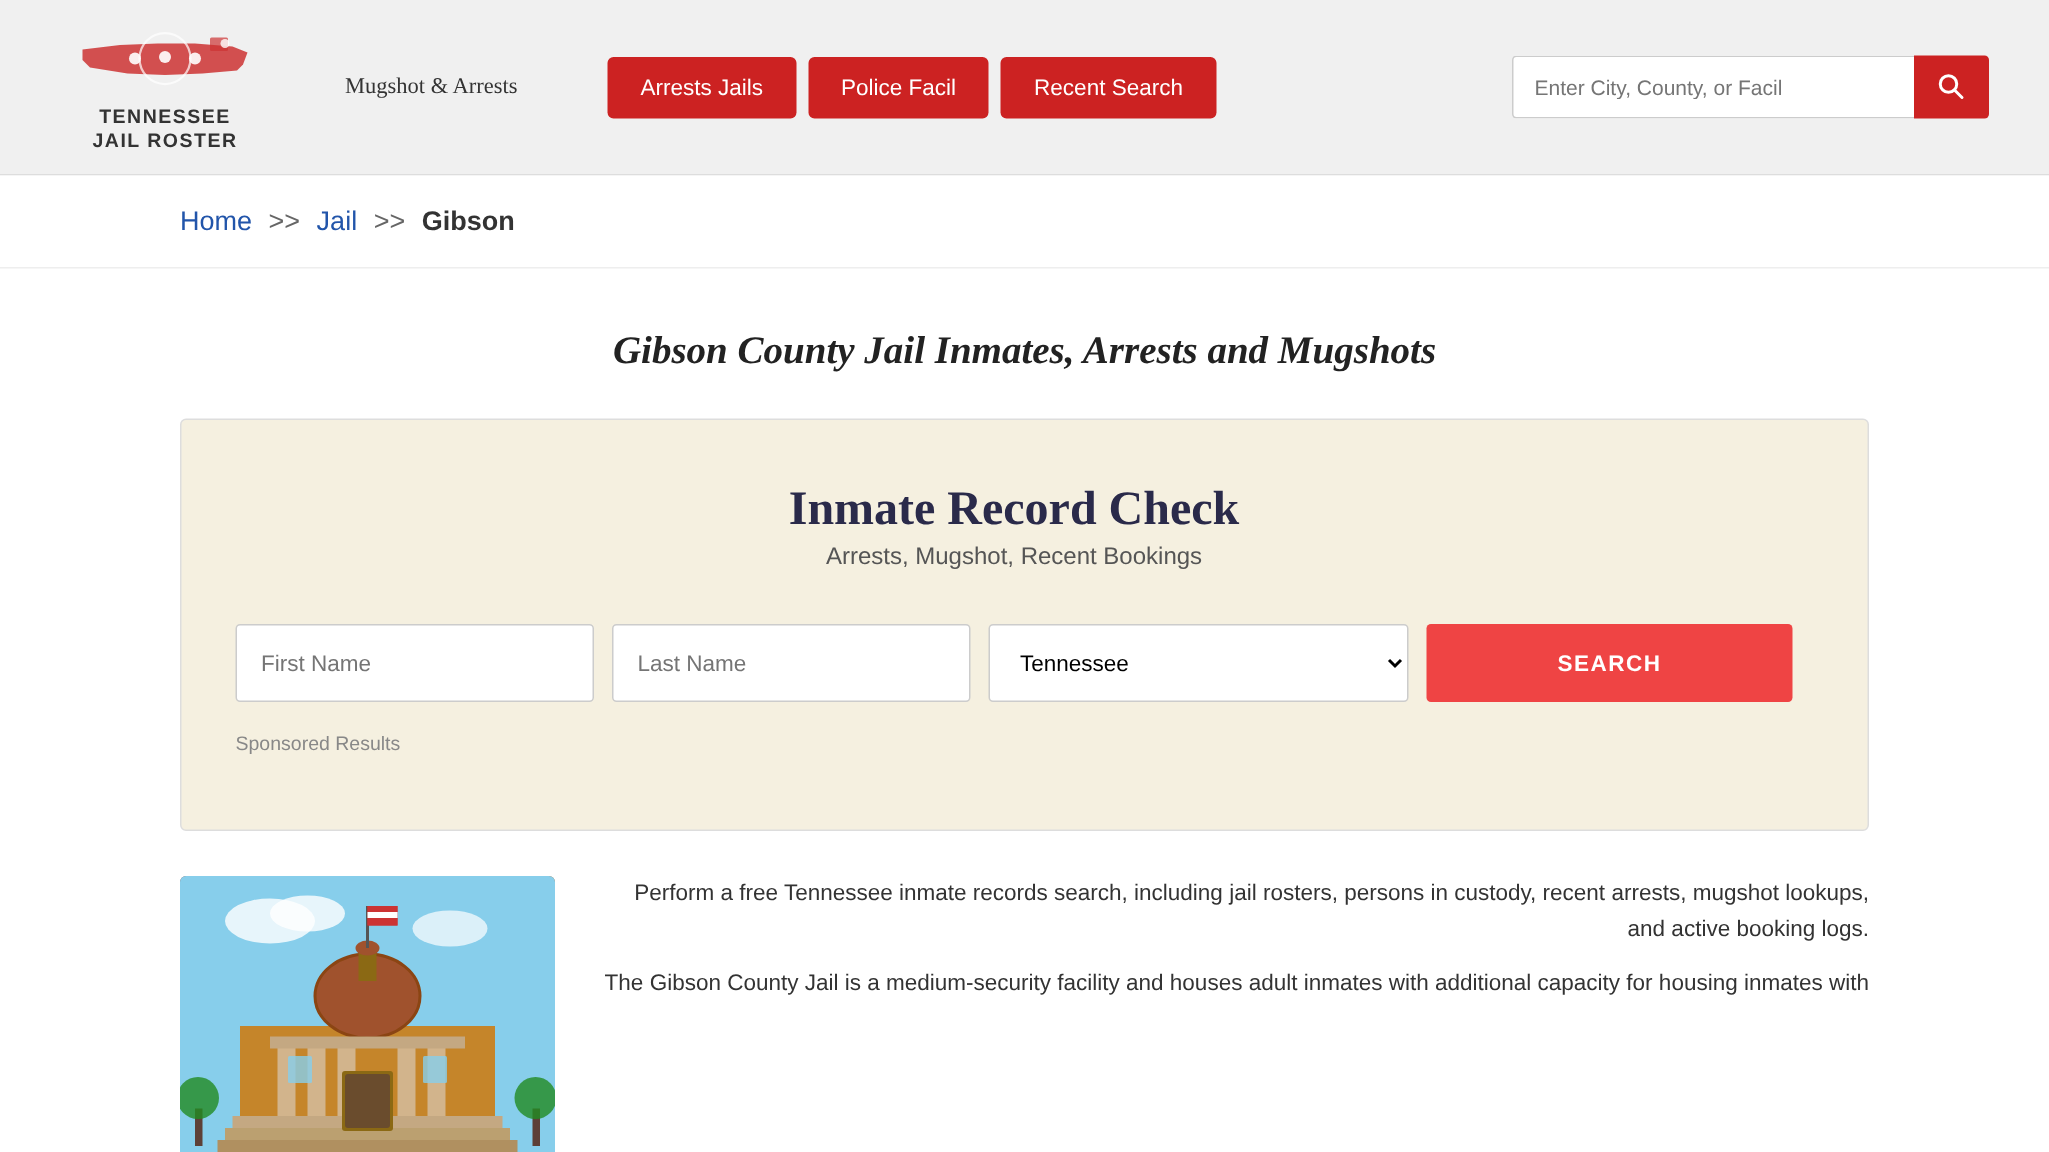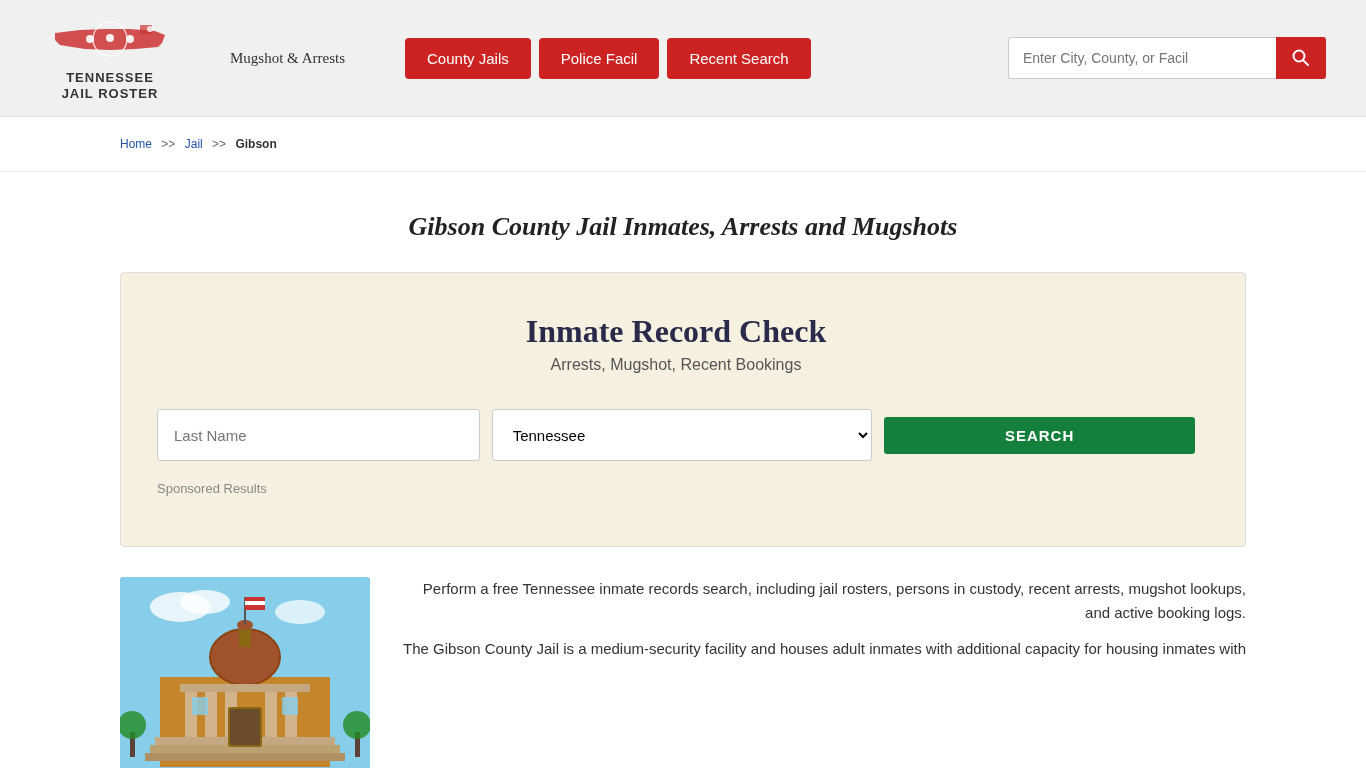--- a/index.html
+++ b/index.html
@@ -94,21 +94,21 @@
 
     
     .breadcrumb-bar {
       background: #fff;
       padding: 20px 120px;
       border-bottom: 1px solid #eee;
     }
 
     .breadcrumb {
       font-family: Arial, sans-serif;
-      font-size: 12px;
+      font-size: 18px;
       color: #555;
     }
 
     .breadcrumb a {
       color: #2255aa;
       text-decoration: none;
     }
 
     .breadcrumb .sep {
       margin: 0 6px;
@@ -184,25 +184,25 @@
       font-size: 15px;
       border: 1px solid #ccc;
       border-radius: 3px;
       font-family: Arial, sans-serif;
       height: 52px;
       flex: 1.2;
       background: white;
     }
 
     .search-btn {
-      background: #15803d;
+      background: #ef4444;
       color: white;
       border: none;
       padding: 0 40px;
-      height: 37px;
+      height: 52px;
       font-size: 15px;
       font-weight: bold;
       letter-spacing: 1px;
       cursor: pointer;
       border-radius: 3px;
       font-family: Arial, sans-serif;
       flex: 0.8;
     }
 
     .sponsored-text {
@@ -275,21 +275,21 @@
     </svg>
     <div class="logo-text">
       <div>TENNESSEE</div>
       <div>JAIL ROSTER</div>
     </div>
   </div>
 
   <a href="#" class="mugshot-link">Mugshot &amp; Arrests</a>
 
   <div class="nav-buttons">
-    <a href="#" class="nav-btn">County Jails</a>
+    <a href="#" class="nav-btn">Arrests Jails</a>
     <a href="#" class="nav-btn">Police Facil</a>
     <a href="#" class="nav-btn">Recent Search</a>
   </div>
 
   <div class="search-area">
     <input type="text" class="header-search-input" placeholder="Enter City, County, or Facil" style="">
     <button class="header-search-btn">
       <svg width="18" height="18" viewBox="0 0 18 18">
         <circle cx="7" cy="7" r="5.5" fill="none" stroke="white" stroke-width="2"></circle>
         <line x1="11" y1="11" x2="16" y2="16" stroke="white" stroke-width="2" stroke-linecap="round"></line>
@@ -310,20 +310,21 @@
 
 <div class="main-content">
 
   <h1 class="page-title">Gibson County Jail Inmates, Arrests and Mugshots</h1>
 
   <div class="record-check-box">
     <h2 class="record-check-title">Inmate Record Check</h2>
     <p class="record-check-subtitle">Arrests, Mugshot, Recent Bookings</p>
 
     <div class="search-form">
+      <input type="text" class="form-input" placeholder="First Name" style="">
       <input type="text" class="form-input" placeholder="Last Name" style="">
       <select class="form-select">
         <option value="Tennessee">Tennessee</option>
         <option value="Alabama">Alabama</option>
         <option value="Alaska">Alaska</option>
         <option value="Arizona">Arizona</option>
         <option value="Arkansas">Arkansas</option>
         <option value="California">California</option>
         <option value="Colorado">Colorado</option>
         <option value="Connecticut">Connecticut</option>

